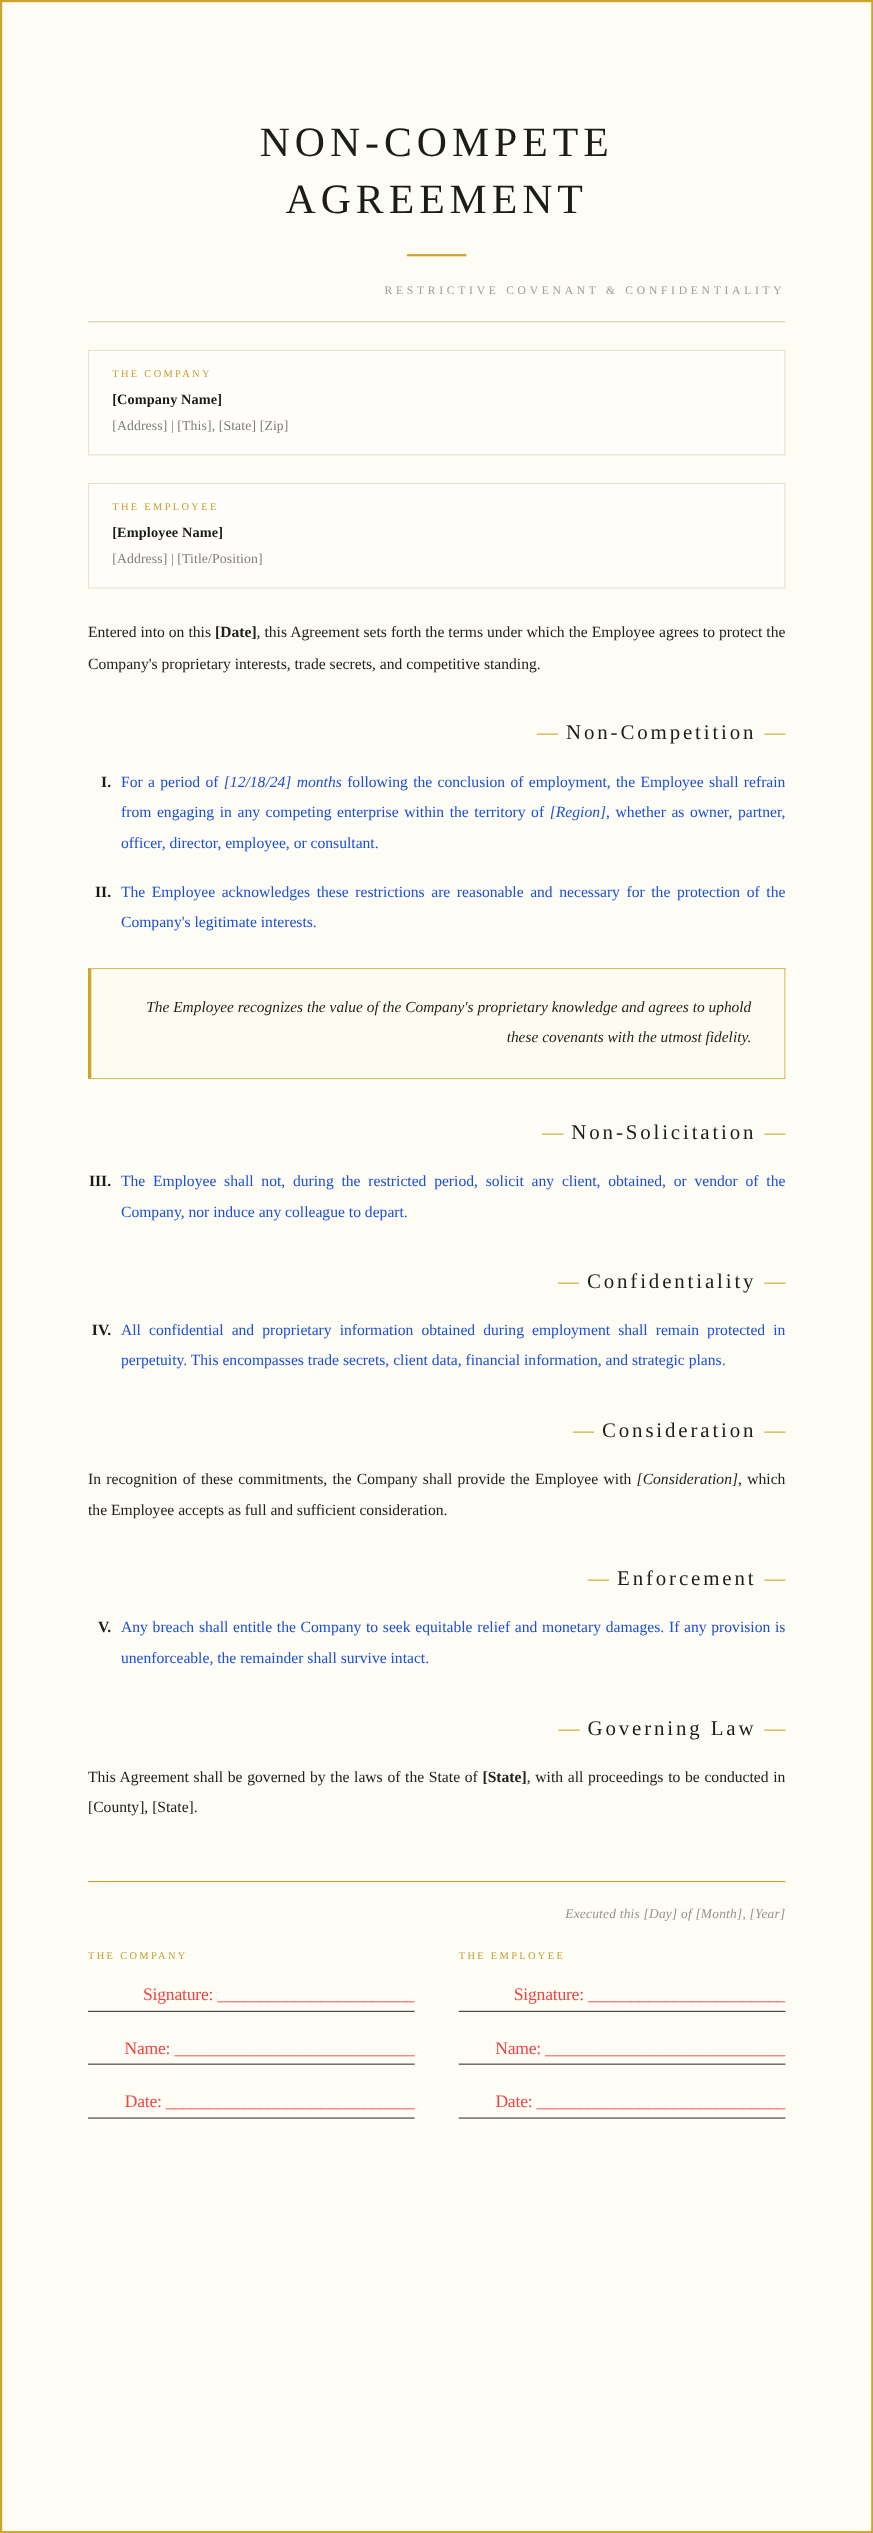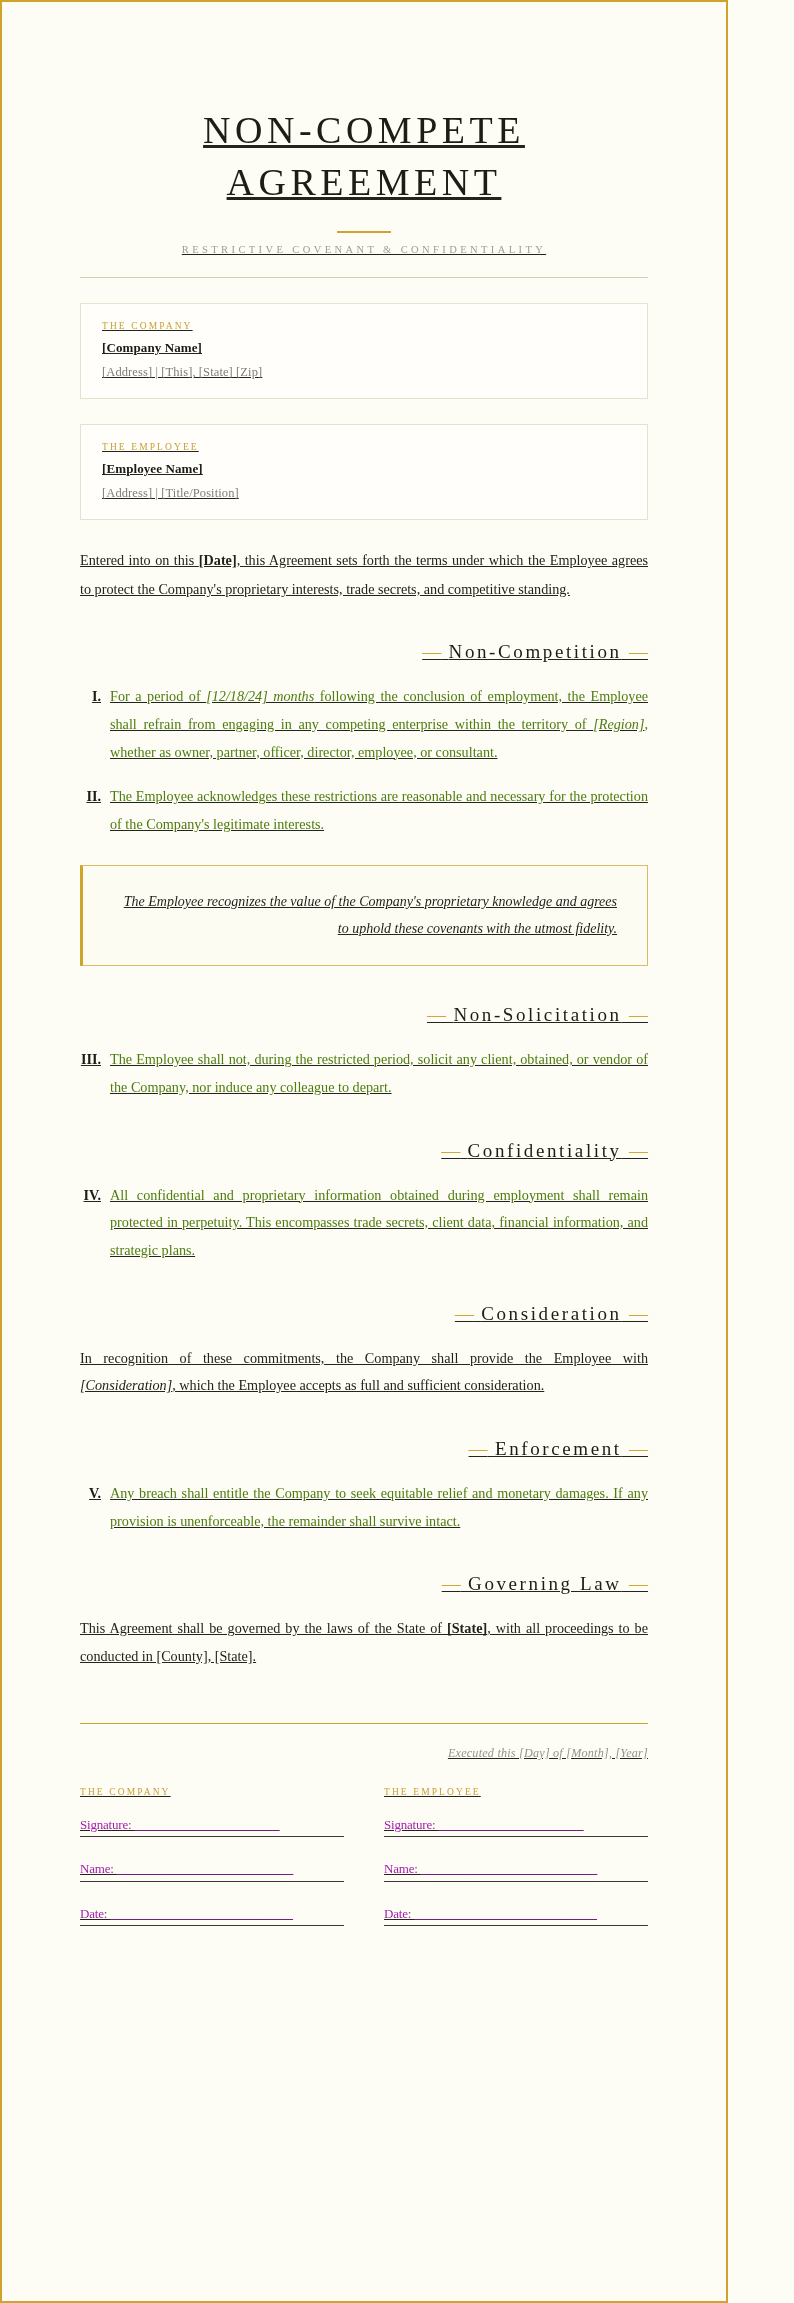--- a/index.html
+++ b/index.html
@@ -10,26 +10,25 @@
   }
 
   body {
     font-family: "Liberation Serif", "DejaVu Serif", serif;
     color: #24241f;
     -webkit-font-smoothing: antialiased;
   }
 
   .page {
     position: relative;
-    width: 728px;
+    width: 794px;
     min-height: 2303px;
     background: #fdfcf5;
     border: 2px solid #cfa42c;
     padding: 72px 78px 40px 78px;
-    text-decoration: underline;
   }
 
   
   .doc-title {
     font-size: 38px;
     letter-spacing: 4.5px;
     text-align: center;
     font-weight: 400;
     line-height: 1.38;
     color: #1d1d18;
@@ -38,25 +37,25 @@
   }
 
   .gold-rule {
     width: 54px;
     height: 2.5px;
     background: #cfa42c;
     margin: 22px auto 0 auto;
   }
 
   .doc-subtitle {
-    text-align: center;
+    text-align: right;
     font-size: 10.5px;
     letter-spacing: 3.4px;
     color: #9d9d95;
-    margin-top: 11px;
+    margin-top: 26px;
     font-weight: 400;
   }
 
   .header-sep {
     border: none;
     border-top: 1px solid #d8cfae;
     margin: 22px 0 0 0;
   }
 
   
@@ -128,21 +127,21 @@
     flex: 0 0 auto;
     min-width: 30px;
     text-align: right;
     padding-right: 9px;
     color: #1a1a16;
   }
 
   .clause-body {
     flex: 1 1 auto;
     text-align: justify;
-    color: #4d7c0f;
+    color: #1d4ed8;
   }
 
   .para {
     font-size: 14.2px;
     line-height: 1.95;
     text-align: justify;
     color: #22221d;
   }
 
   em { font-style: italic; }
@@ -189,27 +188,28 @@
   .sig-role {
     font-size: 9.5px;
     letter-spacing: 2.1px;
     color: #c79f30;
     margin-bottom: 19px;
   }
 
   .sig-field { margin-bottom: 23px; }
 
   .sig-field-text {
-    font-size: 13px;
-    color: #a21caf;
+    font-size: 16px;
+    color: #ef4444;
     letter-spacing: -0.2px;
     white-space: nowrap;
     overflow: hidden;
     display: block;
     line-height: 1.35;
+    text-align: right;
   }
 
   .sig-line {
     border: none;
     border-top: 1px solid #3a3a34;
     margin-top: 3px;
   }
 </style>
 </head>
 <body>

